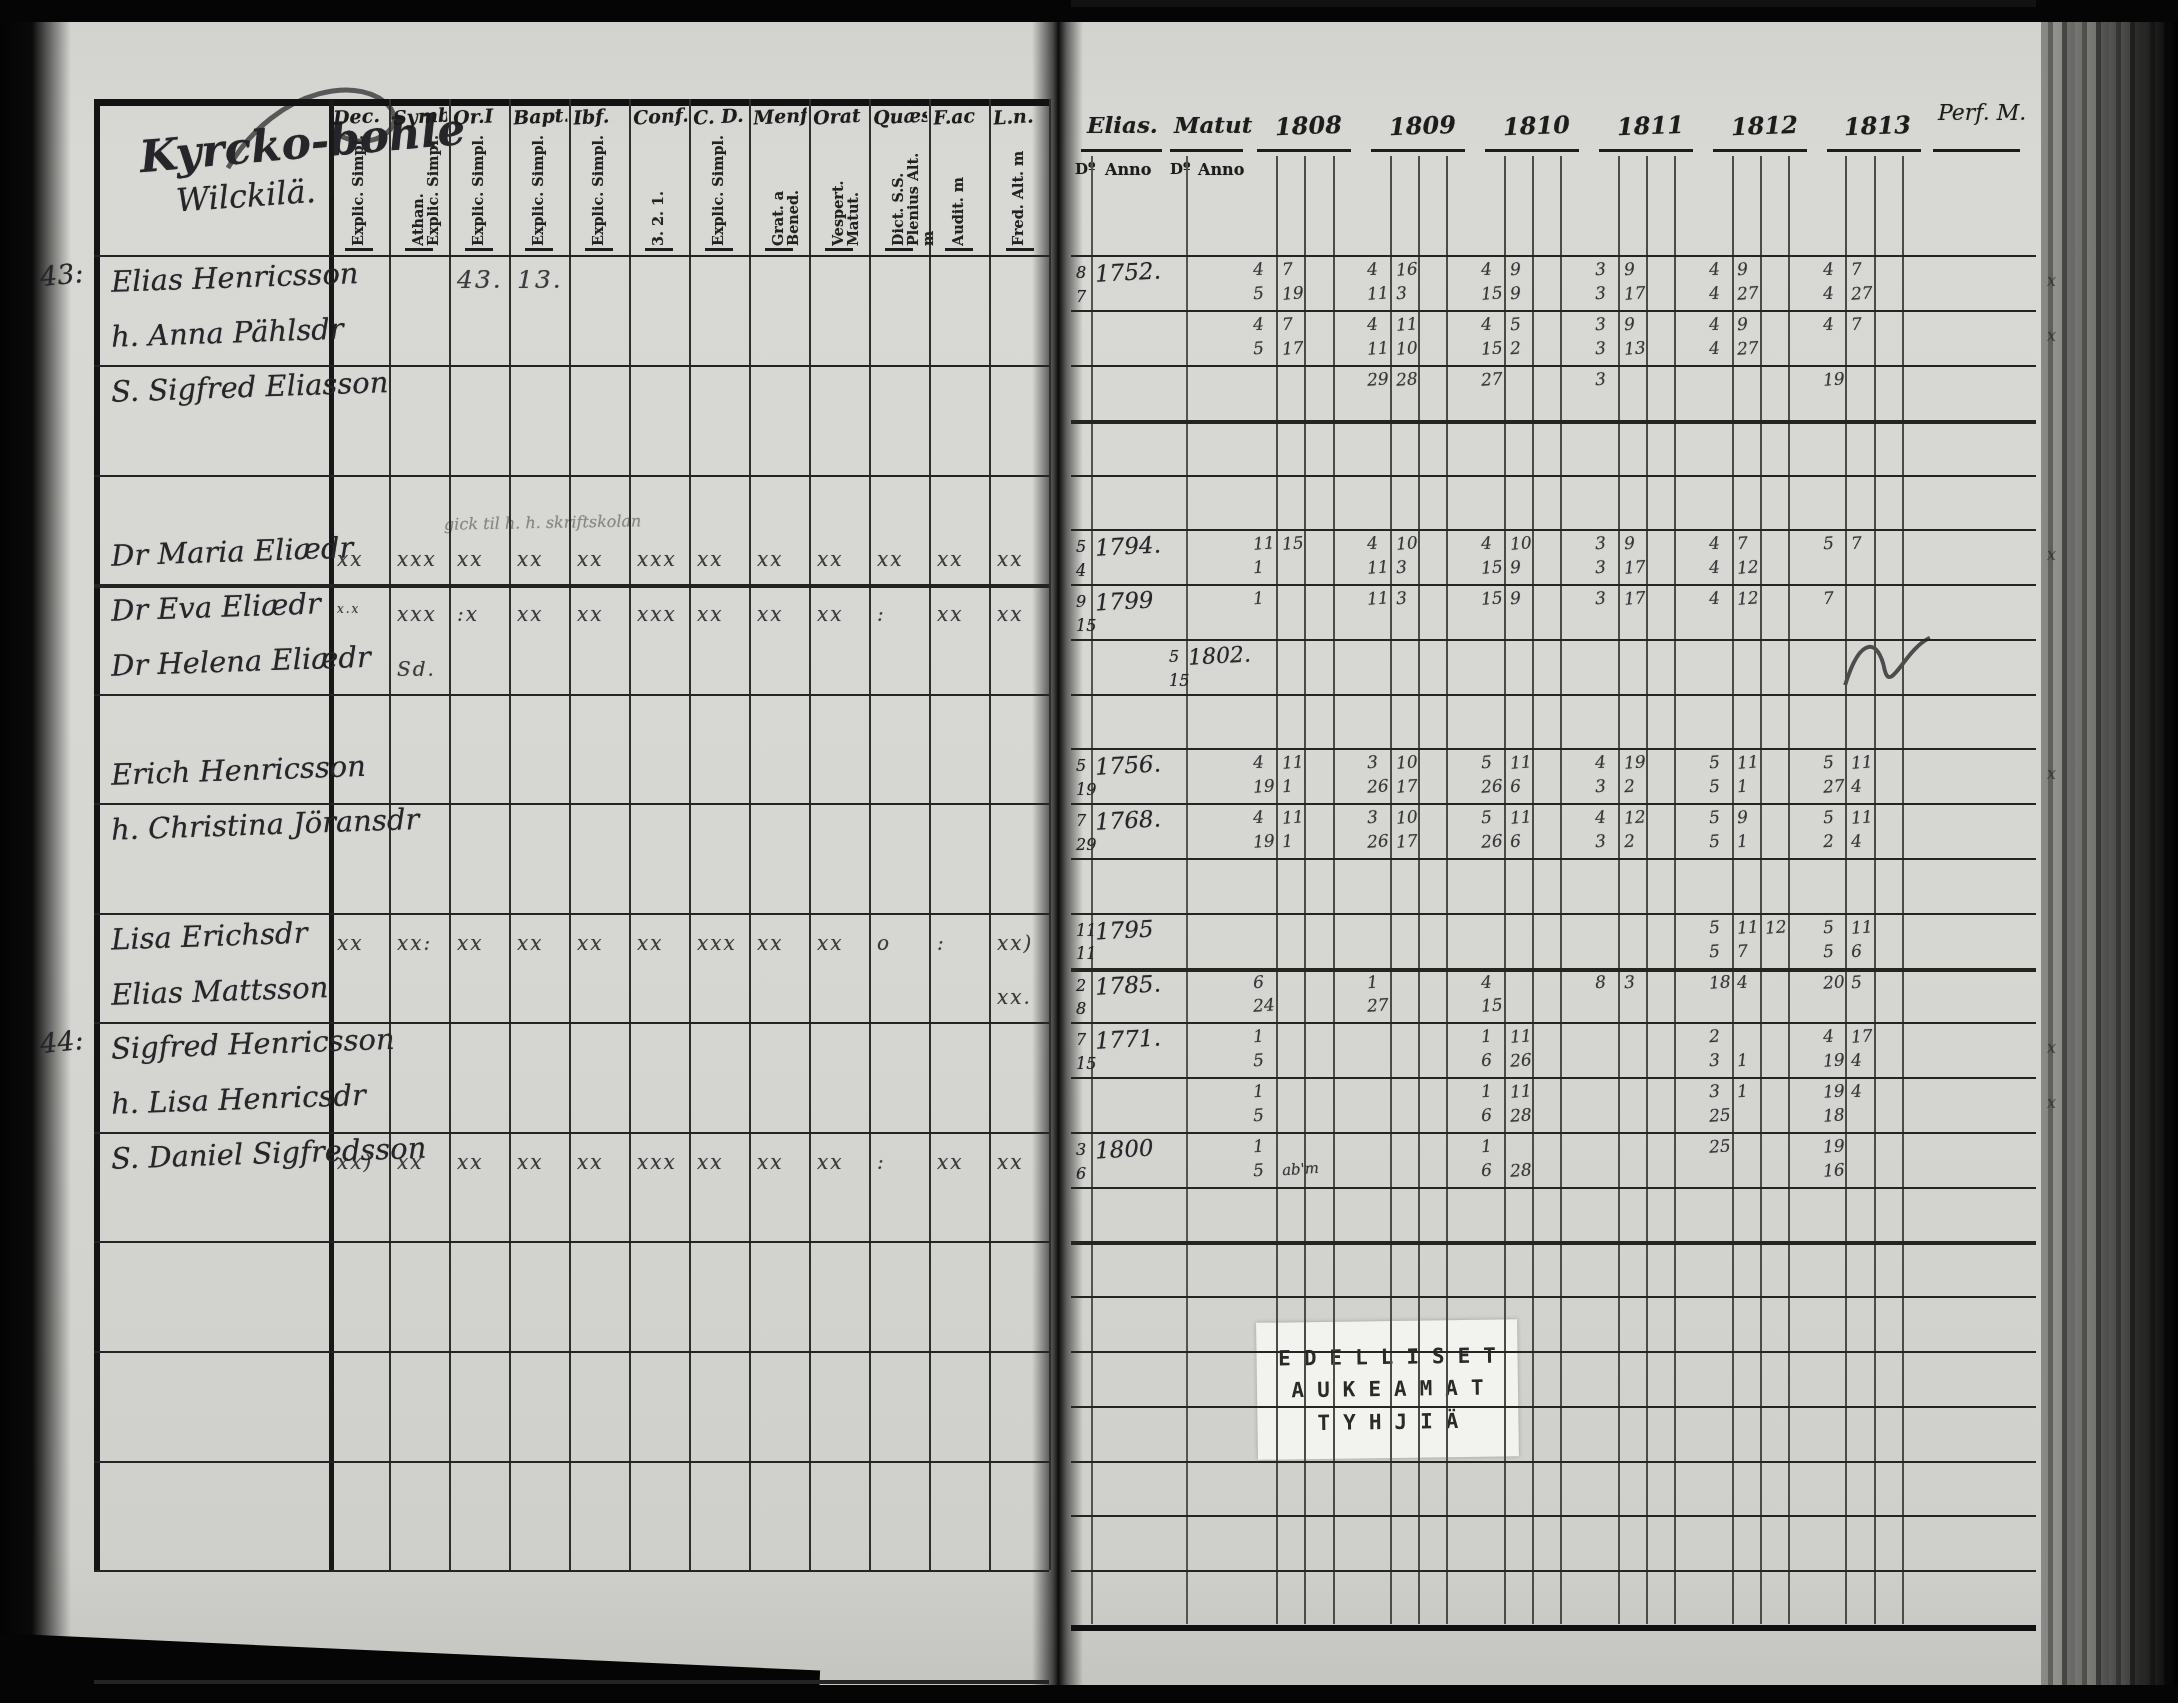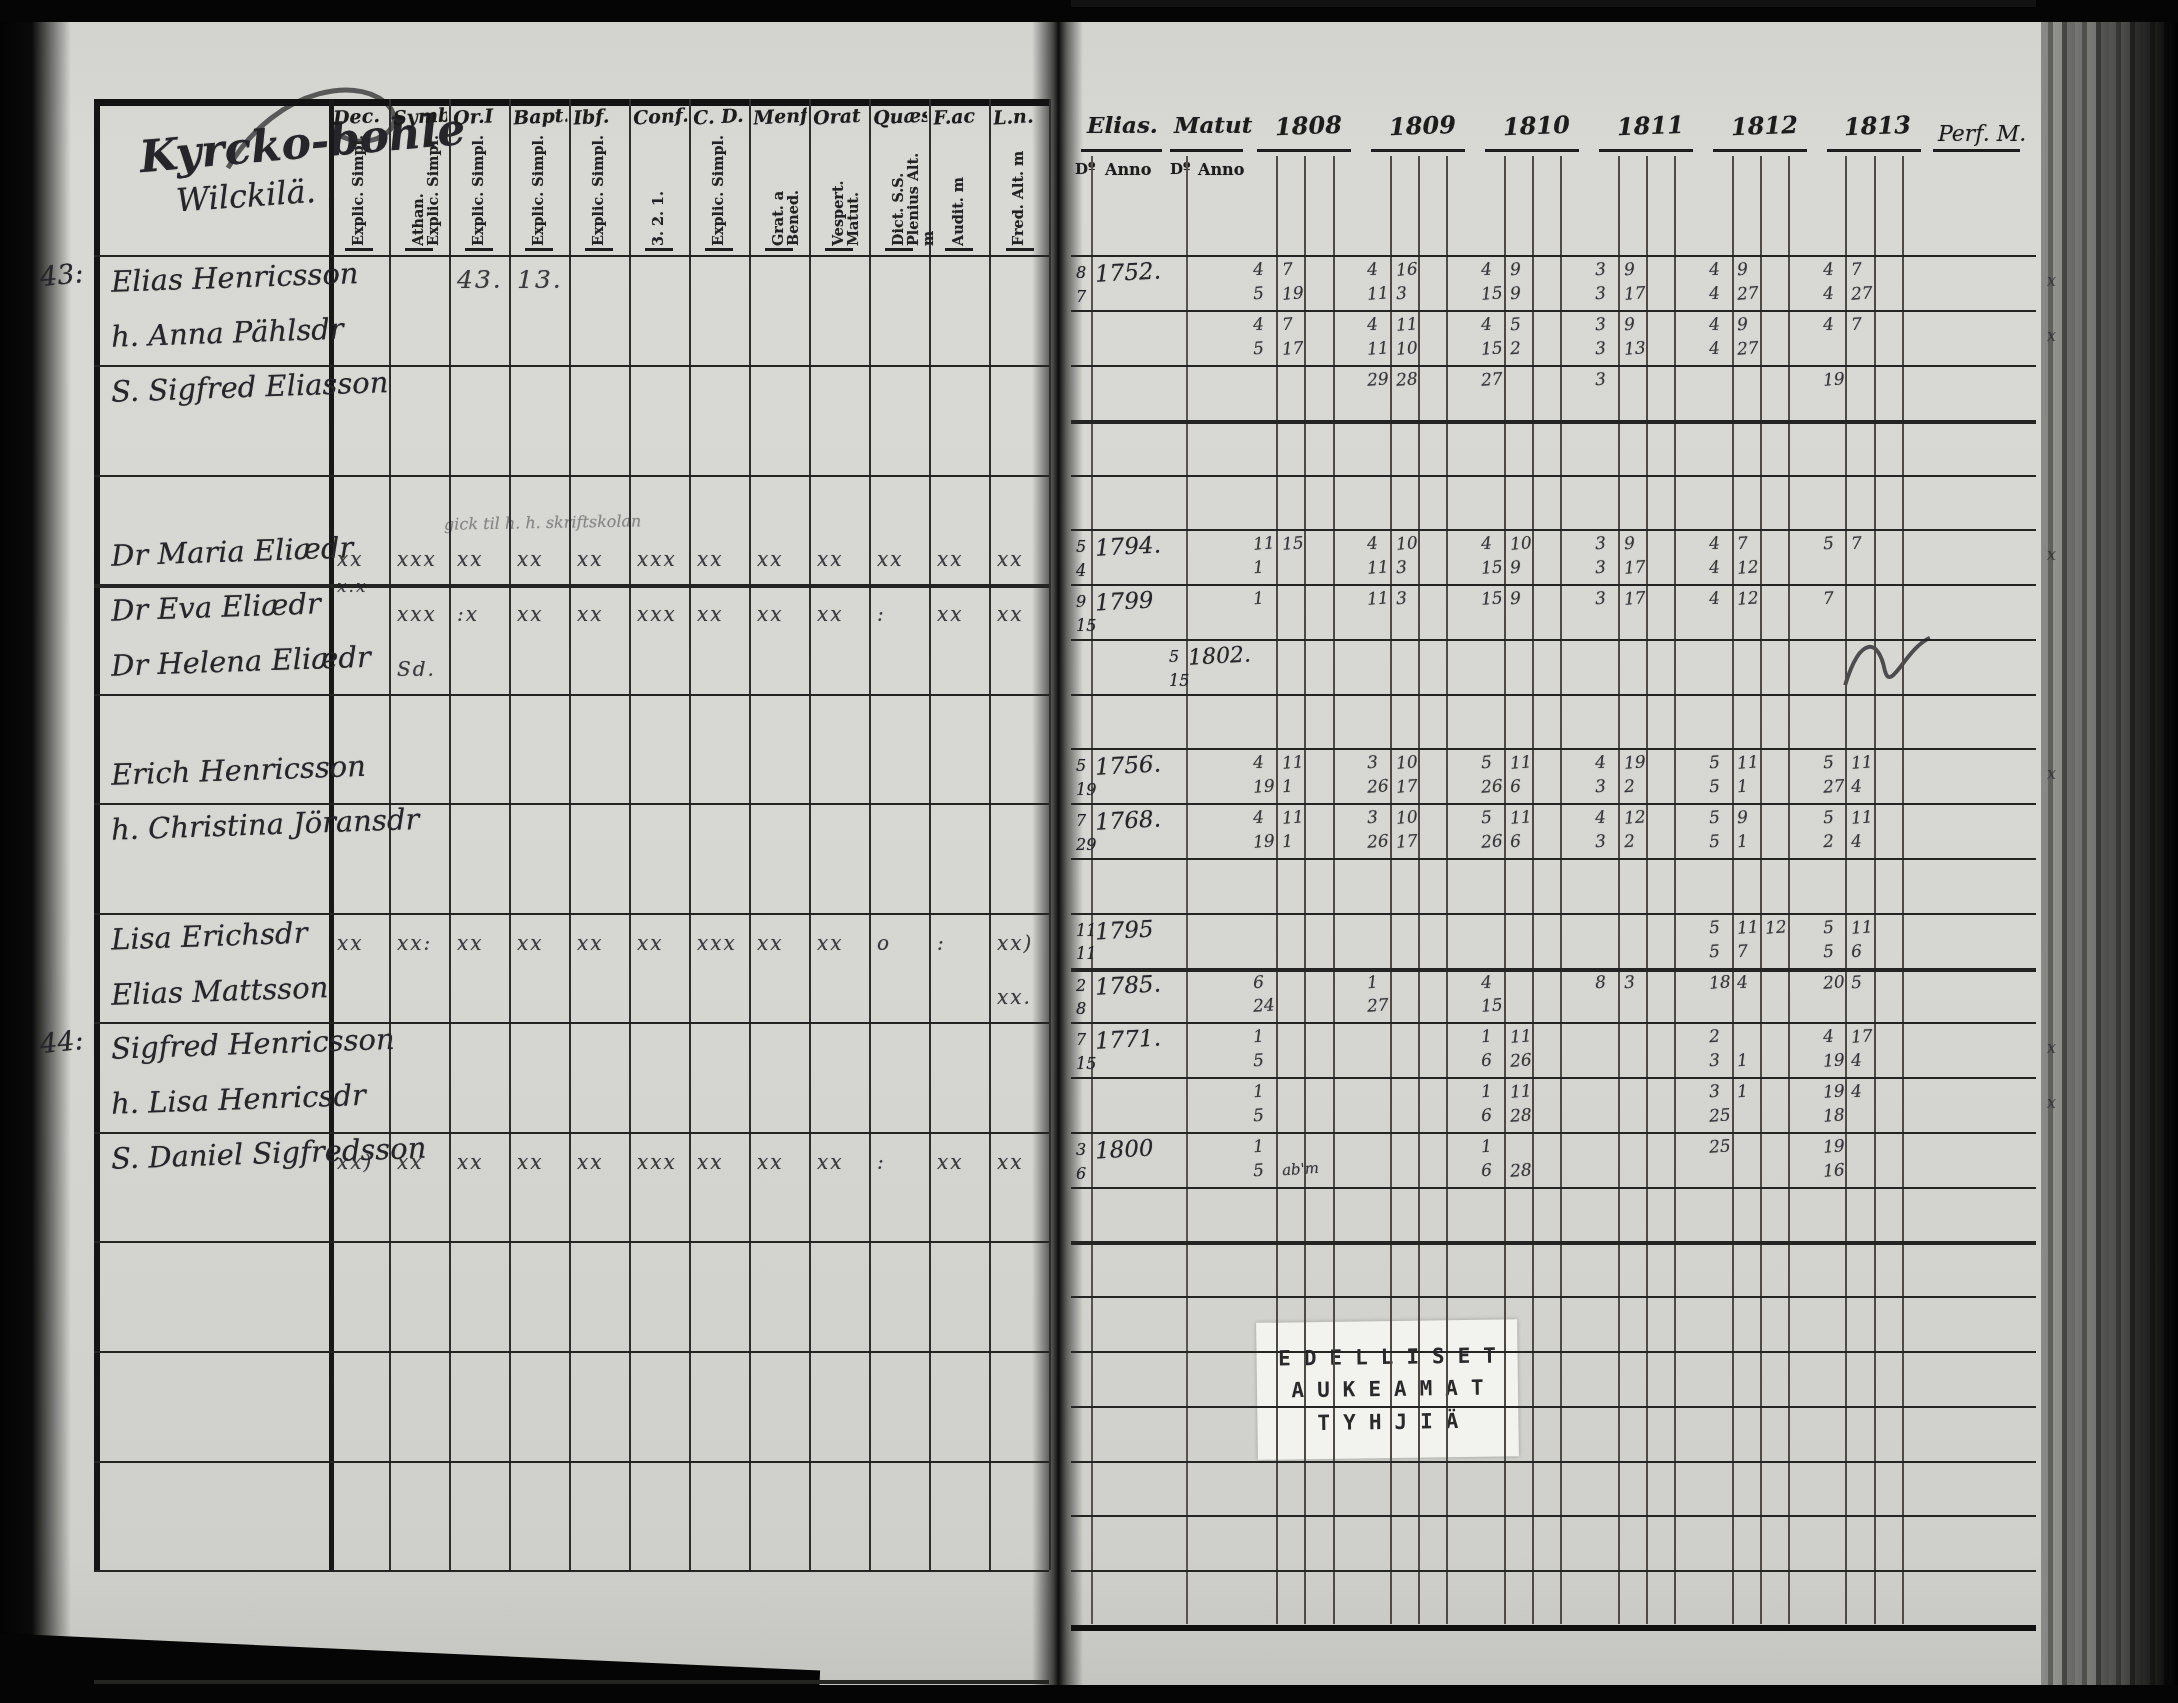--- a/index.html
+++ b/index.html
@@ -50,21 +50,21 @@
 <div class="a hw" style="left:176px; top:176px; font-size:32px; transform:rotate(-4deg);">Wilckilä. .</div>
 
 <div class="a print" style="left:1087px; top:111px; font-size:23px; font-style:italic; font-weight:bold;">Elias.</div>
 <div class="a gridline" style="left:1081px; top:149px; width:81px; height:3px;"></div>
 <div class="a print" style="left:1075px; top:160px; font-size:15px; font-weight:bold;">Dº</div>
 <div class="a print" style="left:1105px; top:160px; font-size:16px; font-weight:bold;">Anno</div>
 <div class="a print" style="left:1174px; top:111px; font-size:23px; font-style:italic; font-weight:bold;">Matut</div>
 <div class="a gridline" style="left:1170px; top:149px; width:73px; height:3px;"></div>
 <div class="a print" style="left:1170px; top:160px; font-size:15px; font-weight:bold;">Dº</div>
 <div class="a print" style="left:1198px; top:160px; font-size:16px; font-weight:bold;">Anno</div>
-<div class="a print" style="left:1938px; top:121px; font-size:22px; font-style:italic;">Perf. M.</div>
+<div class="a print" style="left:1938px; top:100px; font-size:22px; font-style:italic;">Perf. M.</div>
 <div class="a gridline" style="left:1933px; top:149px; width:87px; height:3px;"></div>
 
 <div class="a stamp" style="left:1257px; top:1321px; width:261px; height:137px;">
   <span>EDELLISET</span>
   <span>AUKEAMAT</span>
   <span>TYHJIÄ</span>
 </div>
 
 <svg class="a" style="left:1839px; top:626px;" width="99" height="71" viewBox="0 0 100 72">
   <path d="M6 60 C 22 8, 40 14, 46 44 C 52 70, 66 24, 92 12" fill="none" stroke="#2b2b2e" stroke-width="4" opacity="0.8"></path>
@@ -299,21 +299,21 @@
 <div class="a hw" style="left: 1595px; top: 557px; font-size: 17px; transform: rotate(-4deg); opacity: 0.9;">3</div>
 <div class="a hw" style="left: 1624px; top: 557px; font-size: 17px; transform: rotate(-4deg); opacity: 0.9;">17</div>
 <div class="a hw" style="left: 1709px; top: 533px; font-size: 17px; transform: rotate(-4deg); opacity: 0.9;">4</div>
 <div class="a hw" style="left: 1737px; top: 533px; font-size: 17px; transform: rotate(-4deg); opacity: 0.9;">7</div>
 <div class="a hw" style="left: 1709px; top: 557px; font-size: 17px; transform: rotate(-4deg); opacity: 0.9;">4</div>
 <div class="a hw" style="left: 1737px; top: 557px; font-size: 17px; transform: rotate(-4deg); opacity: 0.9;">12</div>
 <div class="a hw" style="left: 1823px; top: 533px; font-size: 17px; transform: rotate(-4deg); opacity: 0.9;">5</div>
 <div class="a hw" style="left: 1851px; top: 533px; font-size: 17px; transform: rotate(-4deg); opacity: 0.9;">7</div>
 <div class="a hw" style="left: 2047px; top: 545px; font-size: 16px; opacity: 0.65;">x</div>
 <div class="a hw" style="left: 111px; top: 590px; font-size: 29px; transform: rotate(-2deg); max-width: 213px;">Dr Eva Eliædr</div>
-<div class="a hw" style="left: 337px; top: 576px; font-size: 17px; letter-spacing: 2px; opacity: 0.88;">x.x</div>
+<div class="a hw" style="left: 337px; top: 602px; font-size: 12px; letter-spacing: 2px; opacity: 0.88;">x.x</div>
 <div class="a hw" style="left: 397px; top: 602px; font-size: 20px; letter-spacing: 2px; opacity: 0.88;">xxx</div>
 <div class="a hw" style="left: 457px; top: 602px; font-size: 20px; letter-spacing: 2px; opacity: 0.88;">:x</div>
 <div class="a hw" style="left: 517px; top: 602px; font-size: 20px; letter-spacing: 2px; opacity: 0.88;">xx</div>
 <div class="a hw" style="left: 577px; top: 602px; font-size: 20px; letter-spacing: 2px; opacity: 0.88;">xx</div>
 <div class="a hw" style="left: 637px; top: 602px; font-size: 20px; letter-spacing: 2px; opacity: 0.88;">xxx</div>
 <div class="a hw" style="left: 697px; top: 602px; font-size: 20px; letter-spacing: 2px; opacity: 0.88;">xx</div>
 <div class="a hw" style="left: 757px; top: 602px; font-size: 20px; letter-spacing: 2px; opacity: 0.88;">xx</div>
 <div class="a hw" style="left: 817px; top: 602px; font-size: 20px; letter-spacing: 2px; opacity: 0.88;">xx</div>
 <div class="a hw" style="left: 877px; top: 602px; font-size: 20px; letter-spacing: 2px; opacity: 0.88;">:</div>
 <div class="a hw" style="left: 937px; top: 602px; font-size: 20px; letter-spacing: 2px; opacity: 0.88;">xx</div>

